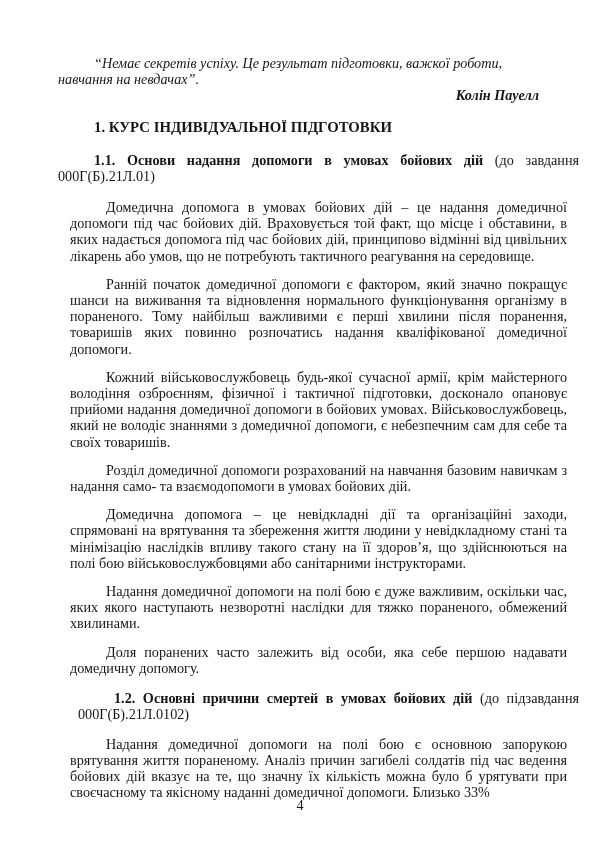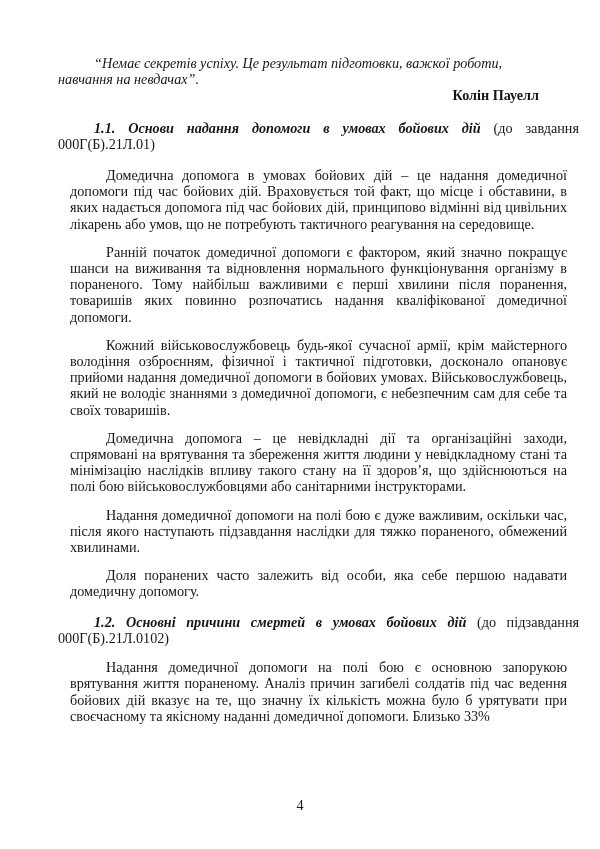--- a/index.html
+++ b/index.html
@@ -15,37 +15,38 @@
     padding:55px 21px 0 58px;
     overflow:hidden;
   }
   .epigraph{
     font-style:italic;
     margin:0 46px 0 0;
     text-indent:36px;
     text-align:left;
   }
   .epigraph-author{
+    font-style:italic;
     font-weight:bold;
     text-align:right;
     margin:0 40px 0 0;
   }
   .h-main{
     font-weight:bold;
     font-size:14.8px;
     line-height:17px;
     text-indent:36px;
     margin-top:15px;
   }
   .h-sub{
     text-align:justify;
     text-indent:36px;
     margin-top:16px;
   }
-  .h-sub .b{font-weight:bold;font-style:italic;}
+  .h-sub .b{font-weight:bold;}
   .para{
     margin:12px;
     text-align:justify;
     text-indent:36px;
   }
   .mt15{margin-top:15px;}
   .mt14{margin-top:14px;}
   .mt13{margin-top:13px;}
   .page-number{
     position:absolute;
@@ -56,34 +57,36 @@
 </style>
 </head>
 <body>
 
 <div class="page">
 
   <p class="epigraph">“Немає секретів успіху. Це результат підготовки, важкої роботи, навчання на невдачах”.</p>
 
   <p class="epigraph-author">Колін Пауелл</p>
 
+  <div class="h-main">1. КУРС ІНДИВІДУАЛЬНОЇ ПІДГОТОВКИ</div>
 
   <div class="h-sub">
     <span class="b">1.1. Основи надання допомоги в умовах бойових дій</span><span> (до завдання 000Г(Б).21Л.01)</span>
   </div>
 
 
   <p class="para mt15">Домедична допомога в умовах бойових дій – це надання домедичної допомоги під час бойових дій. Враховується той факт, що місце і обставини, в яких надається допомога під час бойових дій, принципово відмінні від цивільних лікарень або умов, що не потребують тактичного реагування на середовище.</p>
   <p class="para">Ранній початок домедичної допомоги є фактором, який значно покращує шанси на виживання та відновлення нормального функціонування організму в пораненого. Тому найбільш важливими є перші хвилини після поранення, товаришів яких повинно розпочатись надання кваліфікованої домедичної допомоги.</p>
   <p class="para">Кожний військовослужбовець будь-якої сучасної армії, крім майстерного володіння озброєнням, фізичної і тактичної підготовки, досконало опановує прийоми надання домедичної допомоги в бойових умовах. Військовослужбовець, який не володіє знаннями з домедичної допомоги, є небезпечним сам для себе та своїх товаришів.</p>
+  <p class="para">Розділ домедичної допомоги розрахований на навчання базовим навичкам з надання само- та взаємодопомоги в умовах бойових дій.</p>
   <p class="para">Домедична допомога – це невідкладні дії та організаційні заходи, спрямовані на врятування та збереження життя людини у невідкладному стані та мінімізацію наслідків впливу такого стану на її здоров’я, що здійснюються на полі бою військовослужбовцями або санітарними інструкторами.</p>
-  <p class="para">Надання домедичної допомоги на полі бою є дуже важливим, оскільки час, після якого наступають підзавдання наслідки для тяжко пораненого, обмежений хвилинами.</p>
+  <p class="para">Надання домедичної допомоги на полі бою є дуже важливим, оскільки час, яких якого наступають незворотні наслідки для тяжко пораненого, обмежений хвилинами.</p>
   <p class="para">Доля поранених часто залежить від особи, яка себе першою надавати домедичну допомогу.</p>
 
-  <div class="h-sub mt14" style="margin-top:14px;">
+  <div class="h-sub mt14" style="margin-top:14px;margin-left:20px;">
     <span class="b">1.2. Основні причини смертей в умовах бойових дій</span><span> (до підзавдання 000Г(Б).21Л.0102)</span>
   </div>
 
   <p class="para mt13">Надання домедичної допомоги на полі бою є основною запорукою врятування життя пораненому. Аналіз причин загибелі солдатів під час ведення бойових дій вказує на те, що значну їх кількість можна було б урятувати при своєчасному та якісному наданні домедичної допомоги. Близько 33%</p>
 
   <div class="page-number">4</div>
 
 </div>
 
 </body></html>

